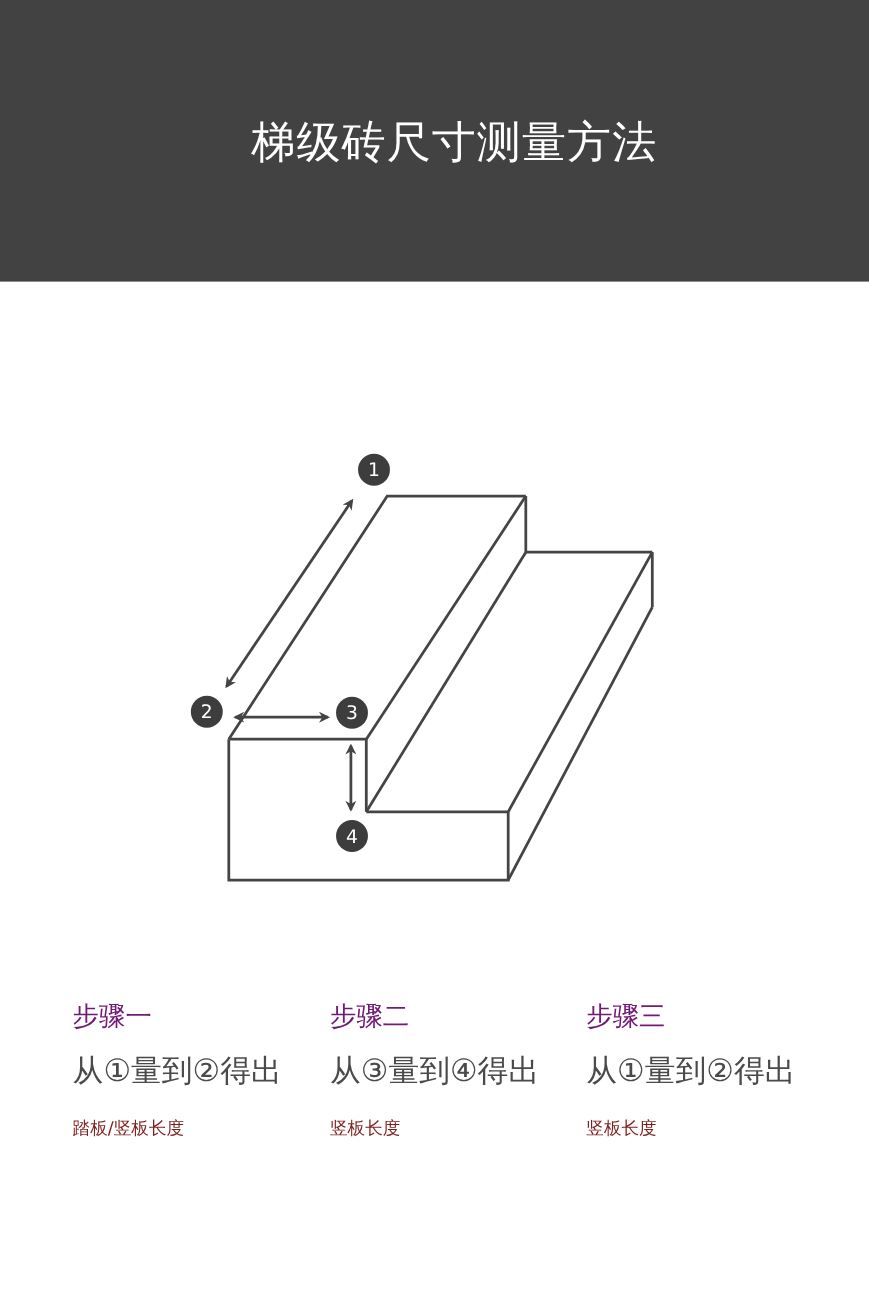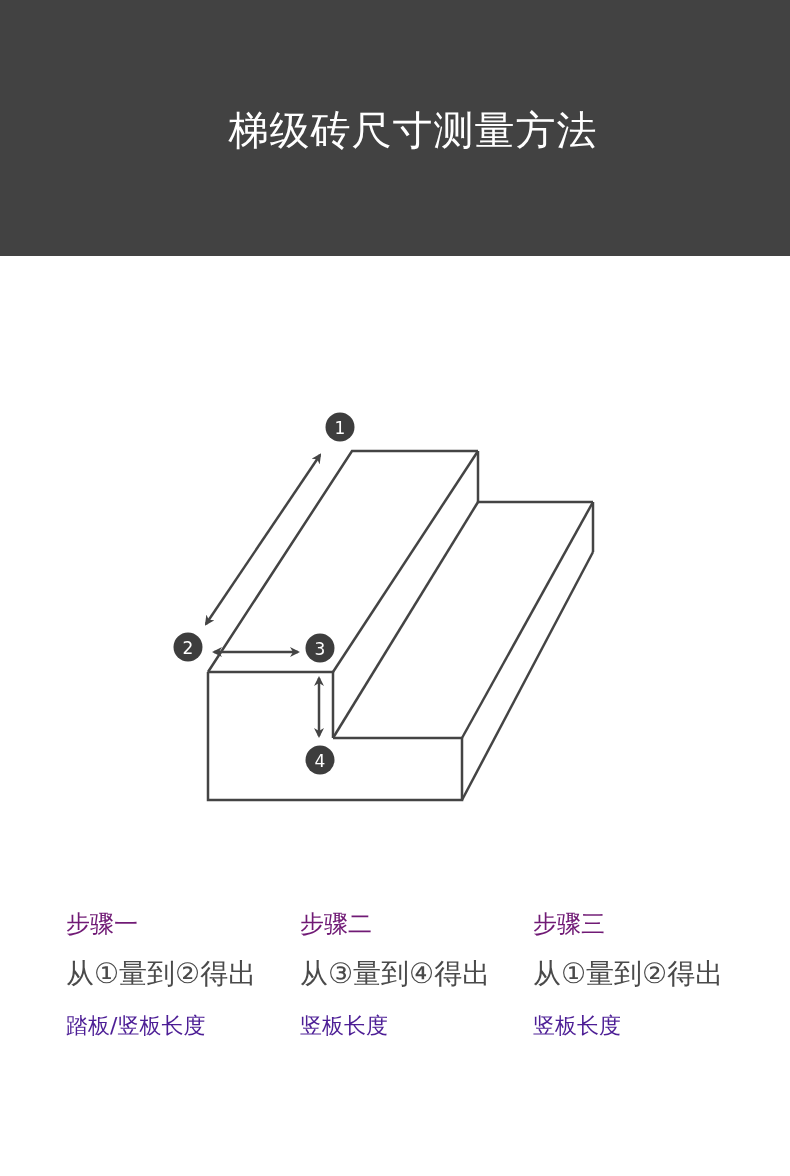--- a/index.html
+++ b/index.html
@@ -67,23 +67,23 @@
       font-size: 28px;
       line-height: 32px;
       color: #4a4a4a;
       white-space: nowrap;
       text-align: right;
     }
     .step-line2 {
       position: absolute;
       top: 110px;
       left: 0;
-      font-size: 22px;
+      font-size: 16px;
       line-height: 32px;
-      color: #4c1d95;
+      color: #7f1d1d;
       white-space: nowrap;
     }
     .marker-label {
       font-family: "DejaVu Sans", sans-serif;
       font-size: 17px;
       fill: #ffffff;
       text-anchor: middle;
       dominant-baseline: central;
     }
   </style>

